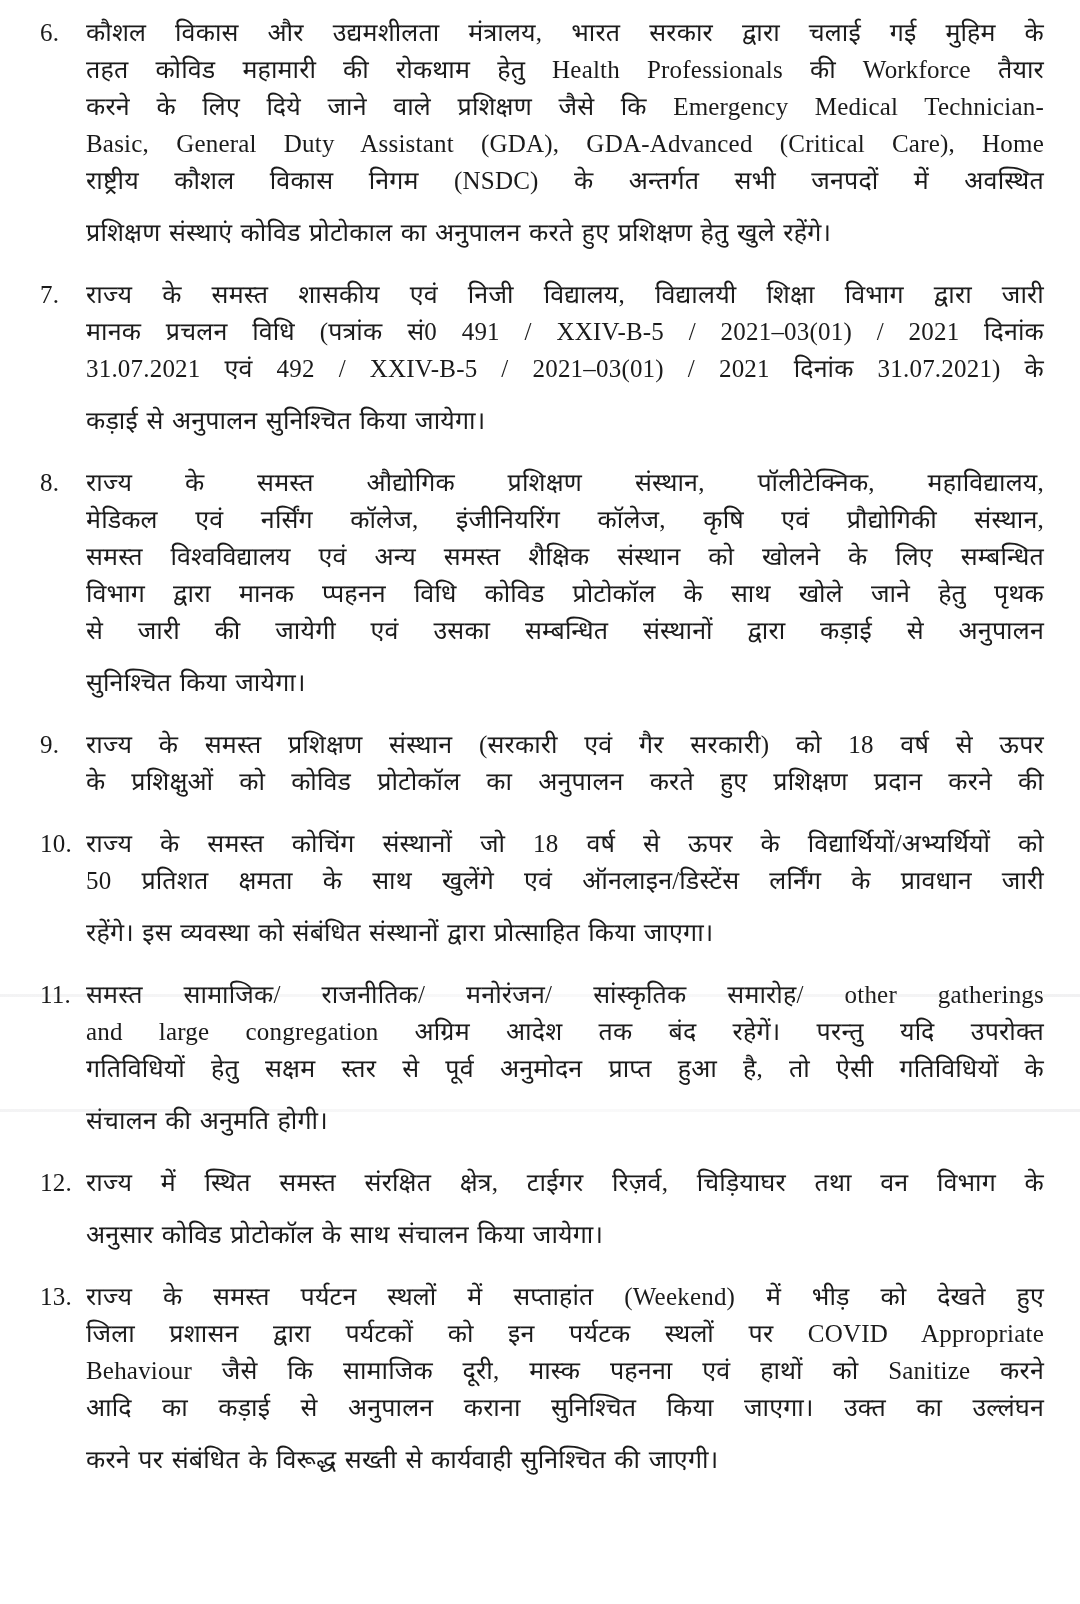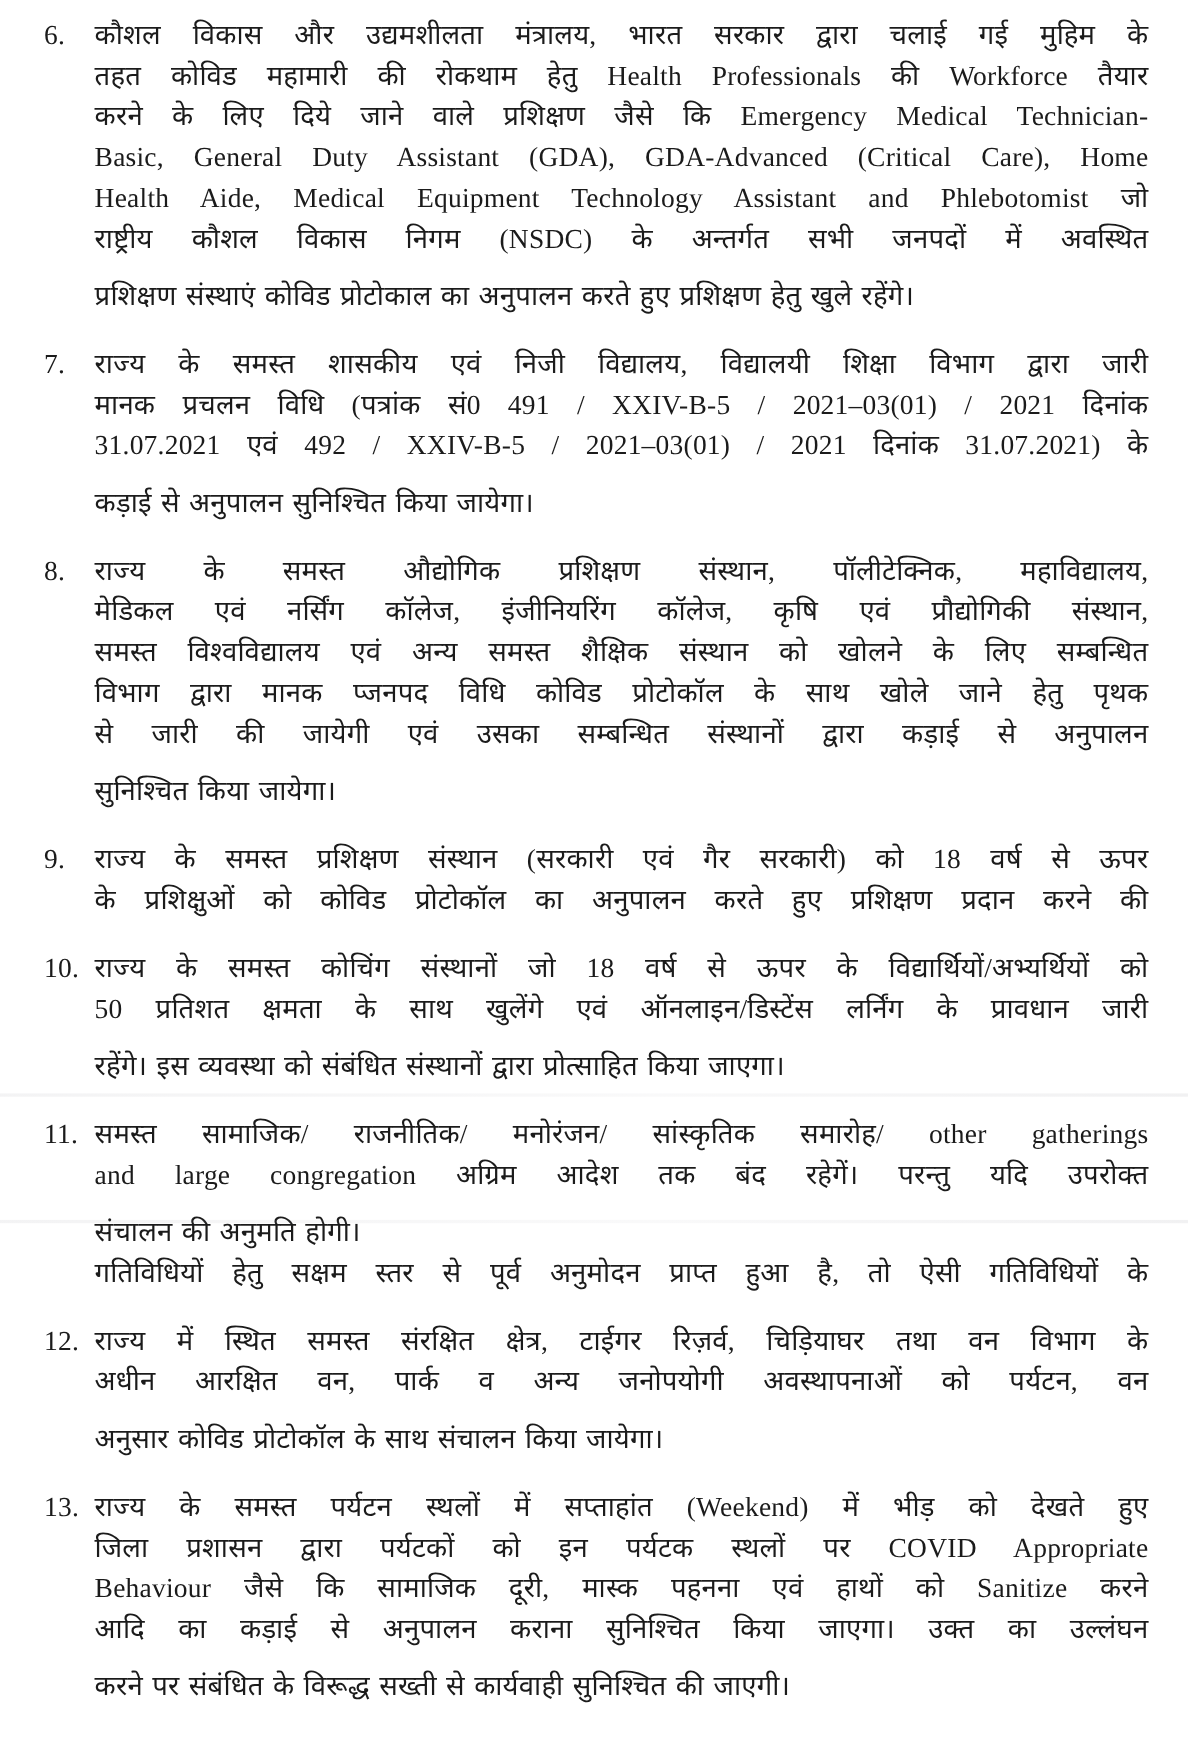--- a/index.html
+++ b/index.html
@@ -65,62 +65,60 @@
 <body>
 
 <div class="page">
   <div class="order-list">
       <div class="item">
         <span class="num">6.</span>
         <div class="line">कौशल विकास और उद्यमशीलता मंत्रालय, भारत सरकार द्वारा चलाई गई मुहिम के</div>
         <div class="line">तहत कोविड महामारी की रोकथाम हेतु Health Professionals की Workforce तैयार</div>
         <div class="line">करने के लिए दिये जाने वाले प्रशिक्षण जैसे कि Emergency Medical Technician-</div>
         <div class="line">Basic, General Duty Assistant (GDA), GDA-Advanced (Critical Care), Home</div>
-        <div class="line">Health Aide, Medical Equipment Technology Assistant and Phlebotomist जो</div>
         <div class="line">राष्ट्रीय कौशल विकास निगम (NSDC) के अन्तर्गत सभी जनपदों में अवस्थित</div>
         <div class="line last">प्रशिक्षण संस्थाएं कोविड प्रोटोकाल का अनुपालन करते हुए प्रशिक्षण हेतु खुले रहेंगे।</div>
       </div>
       <div class="item">
         <span class="num">7.</span>
         <div class="line">राज्य के समस्त शासकीय एवं निजी विद्यालय, विद्यालयी शिक्षा विभाग द्वारा जारी</div>
         <div class="line">मानक प्रचलन विधि (पत्रांक सं0 491 / XXIV-B-5 / 2021–03(01) / 2021 दिनांक</div>
         <div class="line">31.07.2021 एवं 492 / XXIV-B-5 / 2021–03(01) / 2021 दिनांक 31.07.2021) के</div>
         <div class="line last">कड़ाई से अनुपालन सुनिश्चित किया जायेगा।</div>
       </div>
       <div class="item">
         <span class="num">8.</span>
         <div class="line">राज्य के समस्त औद्योगिक प्रशिक्षण संस्थान, पॉलीटेक्निक, महाविद्यालय,</div>
         <div class="line">मेडिकल एवं नर्सिंग कॉलेज, इंजीनियरिंग कॉलेज, कृषि एवं प्रौद्योगिकी संस्थान,</div>
         <div class="line">समस्त विश्वविद्यालय एवं अन्य समस्त शैक्षिक संस्थान को खोलने के लिए सम्बन्धित</div>
-        <div class="line">विभाग द्वारा मानक प्जनपद विधि कोविड प्रोटोकॉल के साथ खोले जाने हेतु पृथक</div>
+        <div class="line">विभाग द्वारा मानक प्पहनन विधि कोविड प्रोटोकॉल के साथ खोले जाने हेतु पृथक</div>
         <div class="line">से जारी की जायेगी एवं उसका सम्बन्धित संस्थानों द्वारा कड़ाई से अनुपालन</div>
         <div class="line last">सुनिश्चित किया जायेगा।</div>
       </div>
       <div class="item">
         <span class="num">9.</span>
         <div class="line">राज्य के समस्त प्रशिक्षण संस्थान (सरकारी एवं गैर सरकारी) को 18 वर्ष से ऊपर</div>
         <div class="line">के प्रशिक्षुओं को कोविड प्रोटोकॉल का अनुपालन करते हुए प्रशिक्षण प्रदान करने की</div>
       </div>
       <div class="item">
         <span class="num">10.</span>
         <div class="line">राज्य के समस्त कोचिंग संस्थानों जो 18 वर्ष से ऊपर के विद्यार्थियों/अभ्यर्थियों को</div>
         <div class="line">50 प्रतिशत क्षमता के साथ खुलेंगे एवं ऑनलाइन/डिस्टेंस लर्निंग के प्रावधान जारी</div>
         <div class="line last">रहेंगे। इस व्यवस्था को संबंधित संस्थानों द्वारा प्रोत्साहित किया जाएगा।</div>
       </div>
       <div class="item">
         <span class="num">11.</span>
         <div class="line">समस्त सामाजिक/ राजनीतिक/ मनोरंजन/ सांस्कृतिक समारोह/ other gatherings</div>
         <div class="line">and large congregation अग्रिम आदेश तक बंद रहेगें। परन्तु यदि उपरोक्त</div>
+        <div class="line">गतिविधियों हेतु सक्षम स्तर से पूर्व अनुमोदन प्राप्त हुआ है, तो ऐसी गतिविधियों के</div>
         <div class="line last">संचालन की अनुमति होगी।</div>
-        <div class="line">गतिविधियों हेतु सक्षम स्तर से पूर्व अनुमोदन प्राप्त हुआ है, तो ऐसी गतिविधियों के</div>
       </div>
       <div class="item">
         <span class="num">12.</span>
         <div class="line">राज्य में स्थित समस्त संरक्षित क्षेत्र, टाईगर रिज़र्व, चिड़ियाघर तथा वन विभाग के</div>
-        <div class="line">अधीन आरक्षित वन, पार्क व अन्य जनोपयोगी अवस्थापनाओं को पर्यटन, वन</div>
         <div class="line last">अनुसार कोविड प्रोटोकॉल के साथ संचालन किया जायेगा।</div>
       </div>
       <div class="item">
         <span class="num">13.</span>
         <div class="line">राज्य के समस्त पर्यटन स्थलों में सप्ताहांत (Weekend) में भीड़ को देखते हुए</div>
         <div class="line">जिला प्रशासन द्वारा पर्यटकों को इन पर्यटक स्थलों पर COVID Appropriate</div>
         <div class="line">Behaviour जैसे कि सामाजिक दूरी, मास्क पहनना एवं हाथों को Sanitize करने</div>
         <div class="line">आदि का कड़ाई से अनुपालन कराना सुनिश्चित किया जाएगा। उक्त का उल्लंघन</div>
         <div class="line last">करने पर संबंधित के विरूद्ध सख्ती से कार्यवाही सुनिश्चित की जाएगी।</div>
       </div>

